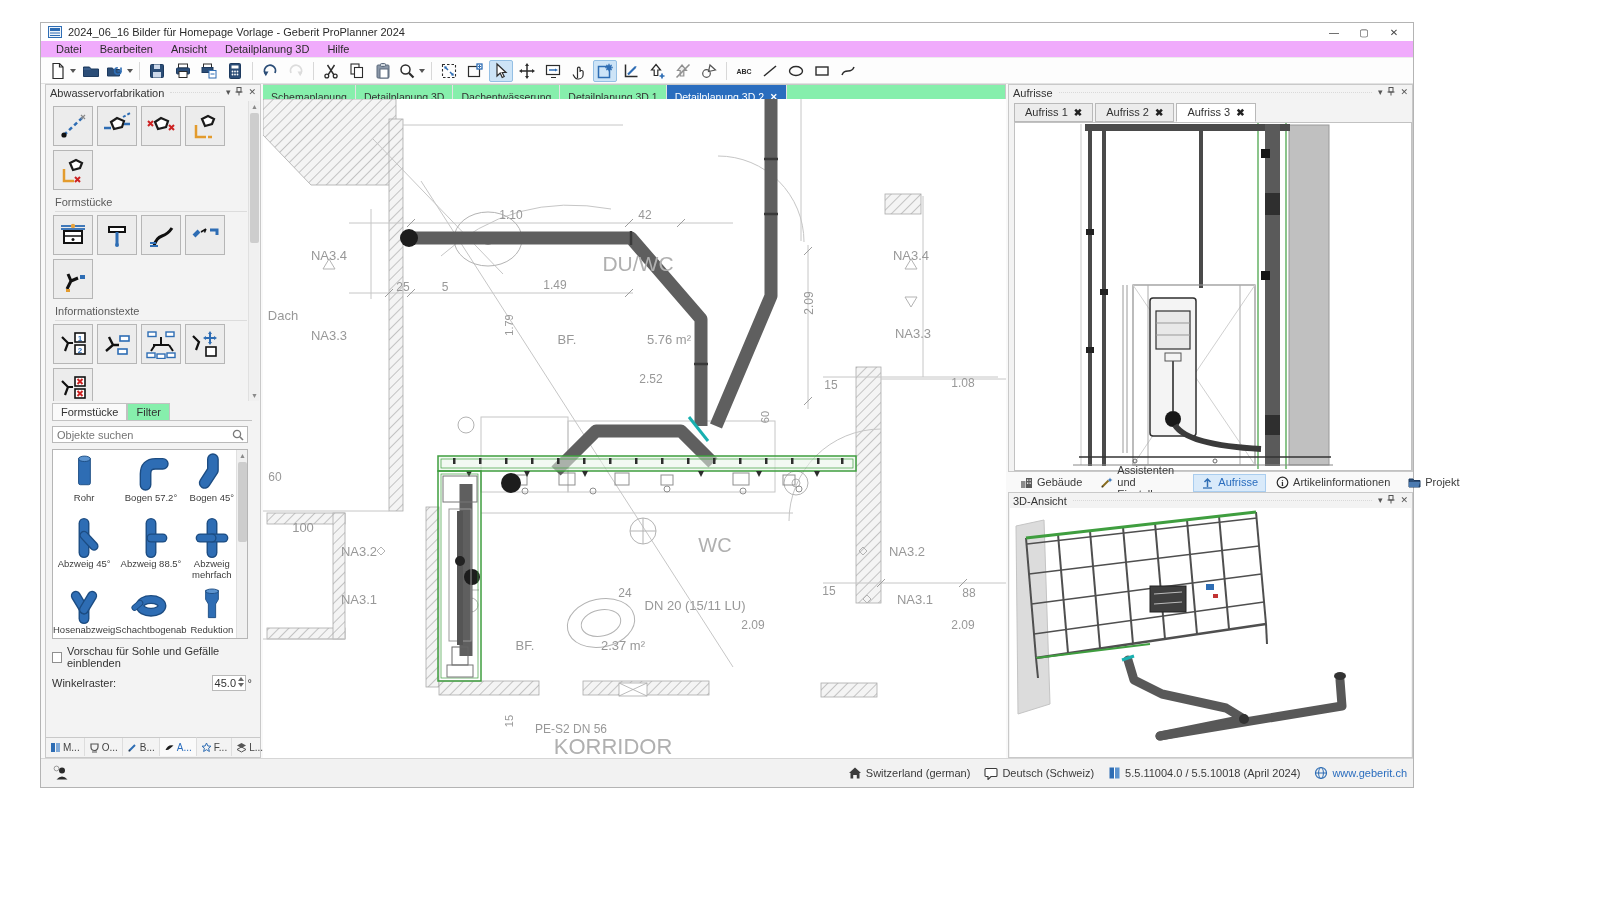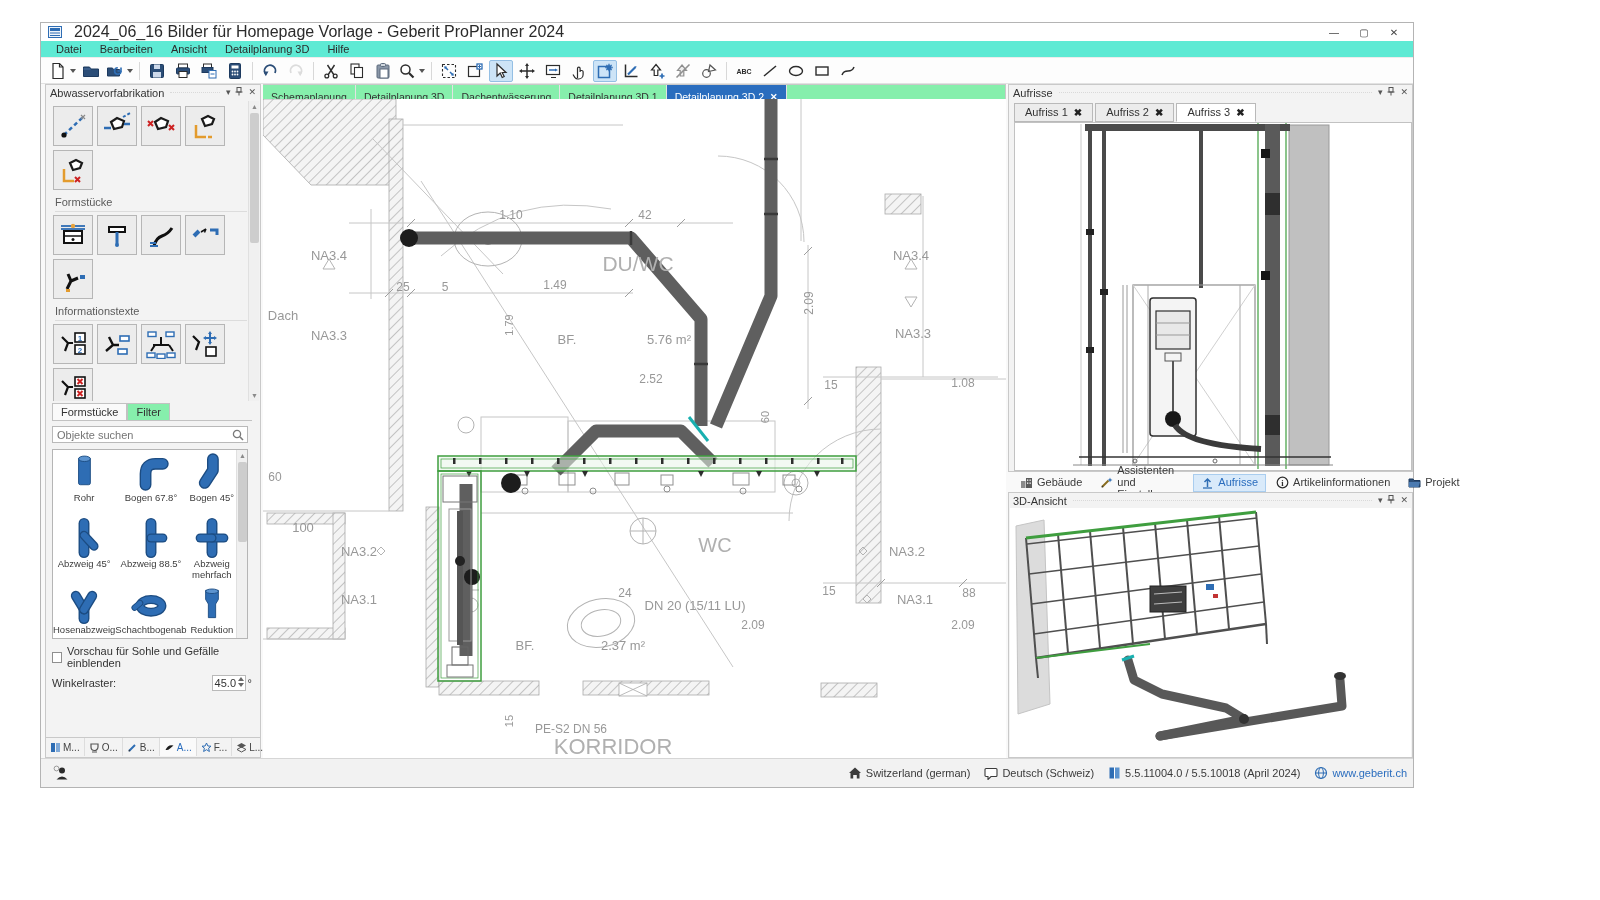--- a/index.html
+++ b/index.html
@@ -2,26 +2,26 @@
 <html><head>
 <meta charset="utf-8">
 <style>
   * { margin:0; padding:0; box-sizing:border-box; }
   html,body { width:1600px; height:900px; background:#fff; font-family:"Liberation Sans",sans-serif; overflow:hidden; }
   #app { position:absolute; left:40px; top:22px; width:1374px; height:766px; background:#f9f9f9; border:1px solid #b4b4b4; }
 
   
   #titlebar { position:absolute; left:0; top:0; width:100%; height:18px; background:#fff; display:flex; align-items:center; }
   #app-icon { width:14px; height:12px; margin-left:7px; }
-  #title-text { font-size:16px; color:#2b2b2b; margin-left:12px; white-space:nowrap; }
+  #title-text { font-size:11px; color:#2b2b2b; margin-left:6px; white-space:nowrap; }
   #win-controls { position:absolute; right:4px; top:0; height:18px; display:flex; }
   .win-btn { width:30px; height:18px; display:flex; align-items:center; justify-content:center; font-size:10px; color:#444; cursor:default; }
 
   
-  #menubar { position:absolute; left:0; top:18px; width:100%; height:17px; background:#5eead4; display:flex; align-items:center; padding-left:6px; border-bottom:1px solid #ececec; }
+  #menubar { position:absolute; left:0; top:18px; width:100%; height:17px; background:#f0abfc; display:flex; align-items:center; padding-left:6px; border-bottom:1px solid #ececec; }
   .menu-item { font-size:11px; color:#2b2b2b; padding:2px 9px; }
 
   
   #toolbar { position:absolute; left:0; top:35px; width:100%; height:26px; background:#fdfdfd; display:flex; align-items:center; padding-left:6px; border-bottom:1px solid #e2e2e2; }
   .tb-btn { height:22px; min-width:24px; display:flex; align-items:center; justify-content:center; border:1px solid transparent; border-radius:2px; margin:0 1px; }
   .tb-btn.active { background:#cde4f7; border-color:#94bfe4; }
   .tb-btn.disabled { opacity:.45; }
   .tb-sep { width:1px; height:18px; background:#d8d8d8; margin:0 4px; }
   .icn { display:inline-flex; align-items:center; justify-content:center; }
   .icn svg { display:block; }
@@ -610,21 +610,21 @@
                   </span>
                   <div class="fit-label">Rohr</div>
                 </div>
                 <div class="fit-item">
                   <span class="icn">
                     <svg viewBox="0 0 44 44" width="40" height="40">
                       <path d="M16 36 V24 Q16 13 27 13 H35" fill="none" stroke="#1c4c82" stroke-width="13" stroke-linecap="round" stroke-linejoin="round"></path>
                       <path d="M16 36 V24 Q16 13 27 13 H35" fill="none" stroke="#2e6db4" stroke-width="10" stroke-linecap="round" stroke-linejoin="round"></path>
                     </svg>
                   </span>
-                  <div class="fit-label">Bogen 67.8°</div>
+                  <div class="fit-label">Bogen 57.2°</div>
                 </div>
                 <div class="fit-item">
                   <span class="icn">
                     <svg viewBox="0 0 44 44" width="40" height="40">
                       <path d="M23 8 V20 L14 34" fill="none" stroke="#1c4c82" stroke-width="13" stroke-linecap="round" stroke-linejoin="round"></path>
                       <path d="M23 8 V20 L14 34" fill="none" stroke="#2e6db4" stroke-width="10" stroke-linecap="round" stroke-linejoin="round"></path>
                     </svg>
                   </span>
                   <div class="fit-label">Bogen 45°</div>
                 </div>

